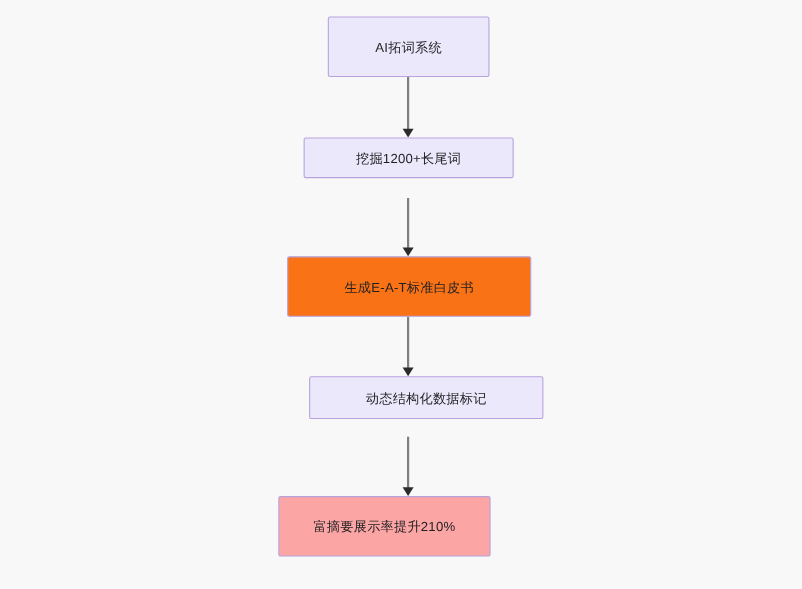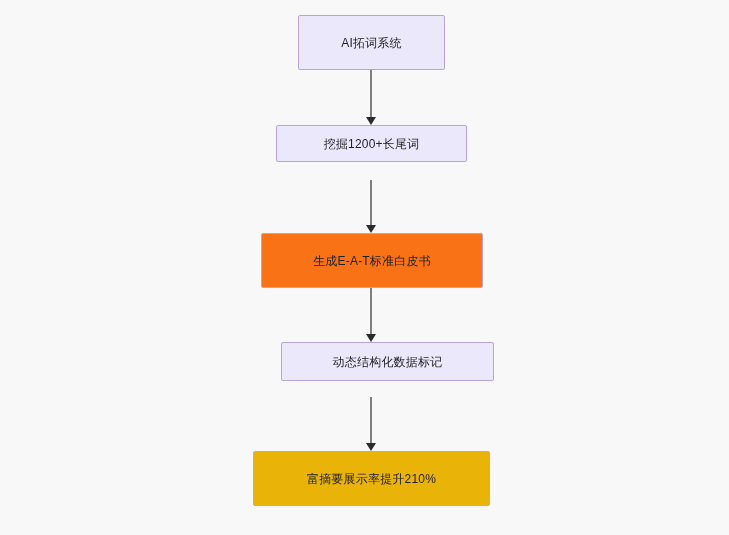--- a/index.html
+++ b/index.html
@@ -93,17 +93,17 @@
 
   <div class="node" id="n4" style="left: 265px; top: 342px; width: 213px; height: 39px; background: rgb(236, 232, 251); border-color: rgb(184, 163, 221); color: rgb(31, 31, 34); margin-left: 16px;">
     <span class="node-label">动态结构化数据标记</span>
   </div>
 
   <div class="connector" id="c4" style="left: 371px; top: 397px; height: 54px;">
     <div class="line" style="height: 47px; background: rgb(127, 127, 127);"></div>
     <div class="head" style="top: 46px; border-top-color: rgb(43, 43, 43);"></div>
   </div>
 
-  <div class="node" id="n5" style="left: 253px; top: 451px; width: 237px; height: 55px; background: #eab308; border-color: rgb(184, 163, 221); color: rgb(31, 31, 34);">
+  <div class="node" id="n5" style="left: 253px; top: 451px; width: 193px; height: 55px; background: #fca5a5; border-color: rgb(184, 163, 221); color: rgb(31, 31, 34);">
     <span class="node-label">富摘要展示率提升210%</span>
   </div>
 
 </div>
 
 </body></html>

